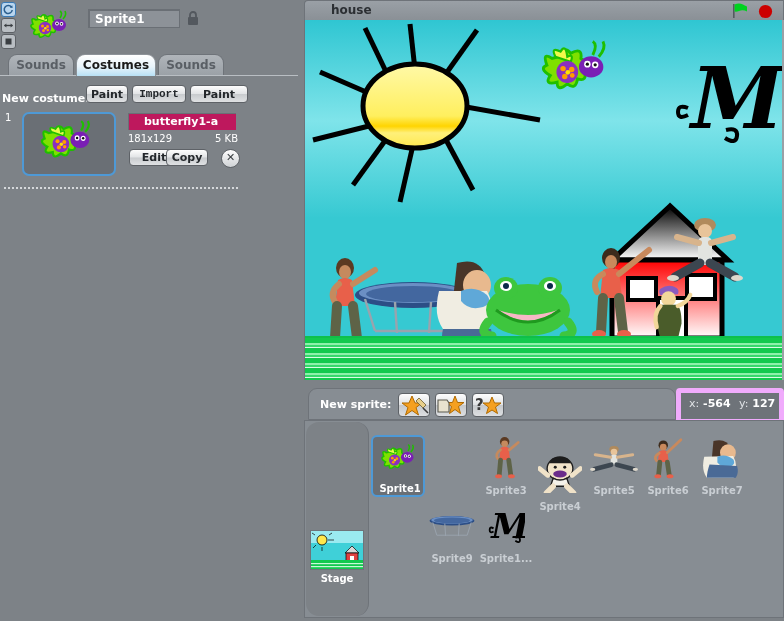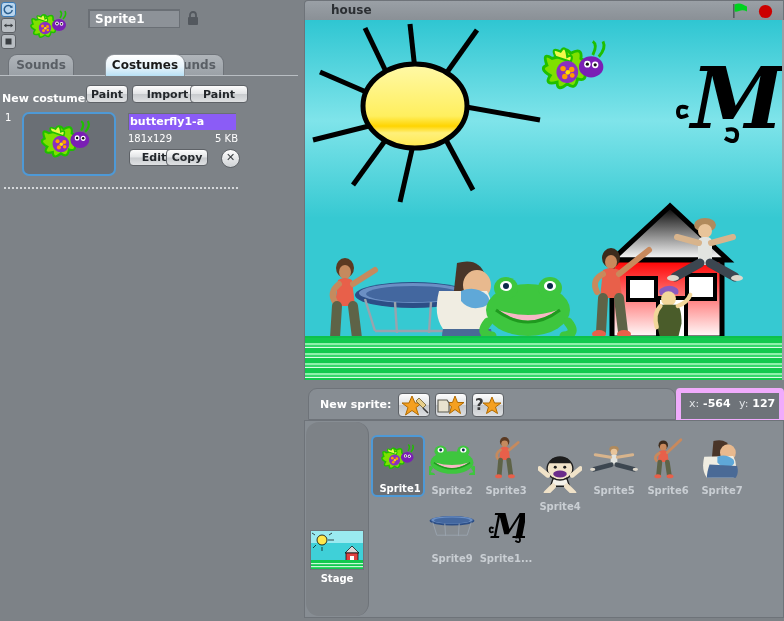--- a/index.html
+++ b/index.html
@@ -41,46 +41,46 @@
   
   .tabs{position:absolute;left:0;top:54px;width:298px;height:22px;}
   .tab{position:absolute;top:0;height:22px;line-height:21px;font-size:12px;font-weight:bold;
     text-align:center;box-sizing:border-box;
     border-top-left-radius:9px;border-top-right-radius:9px;
     background:linear-gradient(to bottom,#b0b5ba 0%,#9aa0a6 100%);
     color:#5a5f65;border:1px solid #6e7379;border-bottom:none;
     transform:skewX(0deg);}
   .tab.t1{left:8px;width:66px;}
   .tab.t2{left:76px;width:80px;background:linear-gradient(to bottom,#ffffff 0%,#e9f4fb 55%,#b8e0f5 100%);
-    color:#1a1a1a;border-color:#8d9399;z-index:3;margin-left:29px;}
+    color:#1a1a1a;border-color:#8d9399;z-index:3;}
   .tab.t3{left:158px;width:66px;}
 
   .panel-body{position:absolute;left:0;top:75px;width:298px;height:546px;
     background:#7d8287;border-top:1px solid #b9bec3;}
 
   .newcostume-bar{position:absolute;left:0;top:0;width:298px;height:26px;}
   .nc-label{position:absolute;left:2px;top:16px;color:#ffffff;font-size:11px;font-weight:bold;}
   .btn{position:absolute;top:9px;height:18px;line-height:17px;font-size:11px;font-weight:bold;
     color:#23272b;text-align:center;box-sizing:border-box;
     background:linear-gradient(to bottom,#fdfdfd 0%,#e2e4e6 48%,#c8cbce 52%,#dfe1e3 100%);
     border:1px solid #5e6267;border-radius:4px;padding:0 0;cursor:default;}
   .btn.paint{left:86px;width:42px;}
-  .btn.import{left:132px;width:71px;}
+  .btn.import{left:132px;width:54px;font-family:Liberation Mono, monospace;}
   .btn.camera{left:190px;width:58px;}
 
   
   .costume-list{position:absolute;left:0;top:33px;width:298px;}
   .costume-row{position:relative;height:72px;}
   .c-index{position:absolute;left:5px;top:3px;color:#ffffff;font-size:10px;}
   .c-thumb{position:absolute;left:22px;top:3px;width:94px;height:64px;
     background:#6a6f75;border:2px solid #4e99d6;border-radius:7px;box-sizing:border-box;
     display:flex;align-items:center;justify-content:center;}
   .c-name{position:absolute;left:128px;top:4px;width:108px;height:17px;
-    background:#8b5cf6;box-shadow:inset 1px 1px 0 #6a6f75;
-    color:#ffffff;font-weight:bold;font-size:11px;line-height:17px;padding-left:2px;
+    background:#be185d;box-shadow:inset 1px 1px 0 #6a6f75;
+    color:#ffffff;font-weight:bold;font-size:11px;line-height:17px;padding-left:16px;
     box-sizing:border-box;}
   .c-meta{position:absolute;left:128px;top:24px;width:110px;height:13px;
     color:#ffffff;font-size:10px;}
   .c-meta .dim{position:absolute;left:0;top:0;text-align:right;}
   .c-meta .size{position:absolute;right:0;top:0;}
   .c-edit{position:absolute;left:129px;top:40px;width:50px;height:17px;line-height:16px;top:40px;}
   .c-copy{position:absolute;left:166px;top:40px;width:42px;height:17px;line-height:16px;}
   .cbtn{font-size:11px;font-weight:bold;color:#23272b;text-align:center;box-sizing:border-box;
     background:linear-gradient(to bottom,#fdfdfd 0%,#e2e4e6 48%,#c8cbce 52%,#dfe1e3 100%);
     border:1px solid #5e6267;border-radius:4px;}
@@ -509,37 +509,20 @@
               <ellipse cx="31" cy="15.5" rx="1.7" ry="1.8" fill="#ffffff"></ellipse>
                 <circle cx="31" cy="15.5" r="0.85" fill="#111"></circle>
               <ellipse cx="35.3" cy="15.8" rx="1.7" ry="1.8" fill="#ffffff"></ellipse>
                 <circle cx="35.3" cy="15.8" r="0.85" fill="#111"></circle>
               <path d="M34 10 Q37 5 34 3 M37 11 Q41 7 39 3" fill="none" stroke="#1fbf00" stroke-width="1.6"></path>
             </svg>
           </div>
           <div class="lab">Sprite1</div>
         </div>
 
-        <div class="sp" style="left:54px;top:12px;">
-          <div class="art">
-            <svg width="46" height="34" viewBox="0 0 80 60">
-              <ellipse cx="40" cy="38" rx="38" ry="20" fill="#3ec63e"></ellipse>
-              <ellipse cx="20" cy="18" rx="11" ry="10" fill="#3ec63e"></ellipse>
-              <ellipse cx="60" cy="18" rx="11" ry="10" fill="#3ec63e"></ellipse>
-              <ellipse cx="20" cy="16" rx="5.5" ry="4.5" fill="#ffffff"></ellipse>
-                <circle cx="20" cy="16" r="2.6" fill="#0b2a4a"></circle>
-              <ellipse cx="60" cy="16" rx="5.5" ry="4.5" fill="#ffffff"></ellipse>
-                <circle cx="60" cy="16" r="2.6" fill="#0b2a4a"></circle>
-              <path d="M10 38 q30 20 60 0 q-30 9 -60 0z" fill="#f7b8c4"></path>
-              <path d="M8 38 q32 22 64 0" fill="none" stroke="#1f9a1f" stroke-width="2.6"></path>
-              <path d="M2 48 q-8 10 4 12 M78 48 q8 10 -4 12" fill="none" stroke="#3ec63e" stroke-width="8" stroke-linecap="round"></path>
-            </svg>
-          </div>
-          <div class="lab">Sprite2</div>
-        </div>
 
         <div class="sp" style="left:108px;top:12px;">
           <div class="art">
             <svg width="30" height="42" viewBox="0 0 44 62">
               <ellipse cx="20" cy="7" rx="7" ry="7" fill="#5b3a22"></ellipse>
               <ellipse cx="20" cy="10" rx="5" ry="5" fill="#c58a5e"></ellipse>
               <path d="M14 16 q6 -3 12 0 l2 18 h-16z" fill="#e8604a"></path>
               <path d="M27 19 L40 8" stroke="#c58a5e" stroke-width="4" stroke-linecap="round"></path>
               <path d="M14 19 q-9 6 -4 13" fill="none" stroke="#c58a5e" stroke-width="4" stroke-linecap="round"></path>
               <path d="M14 34 l-2 22 M26 34 l3 22" stroke="#5e6347" stroke-width="7" stroke-linecap="round"></path>

